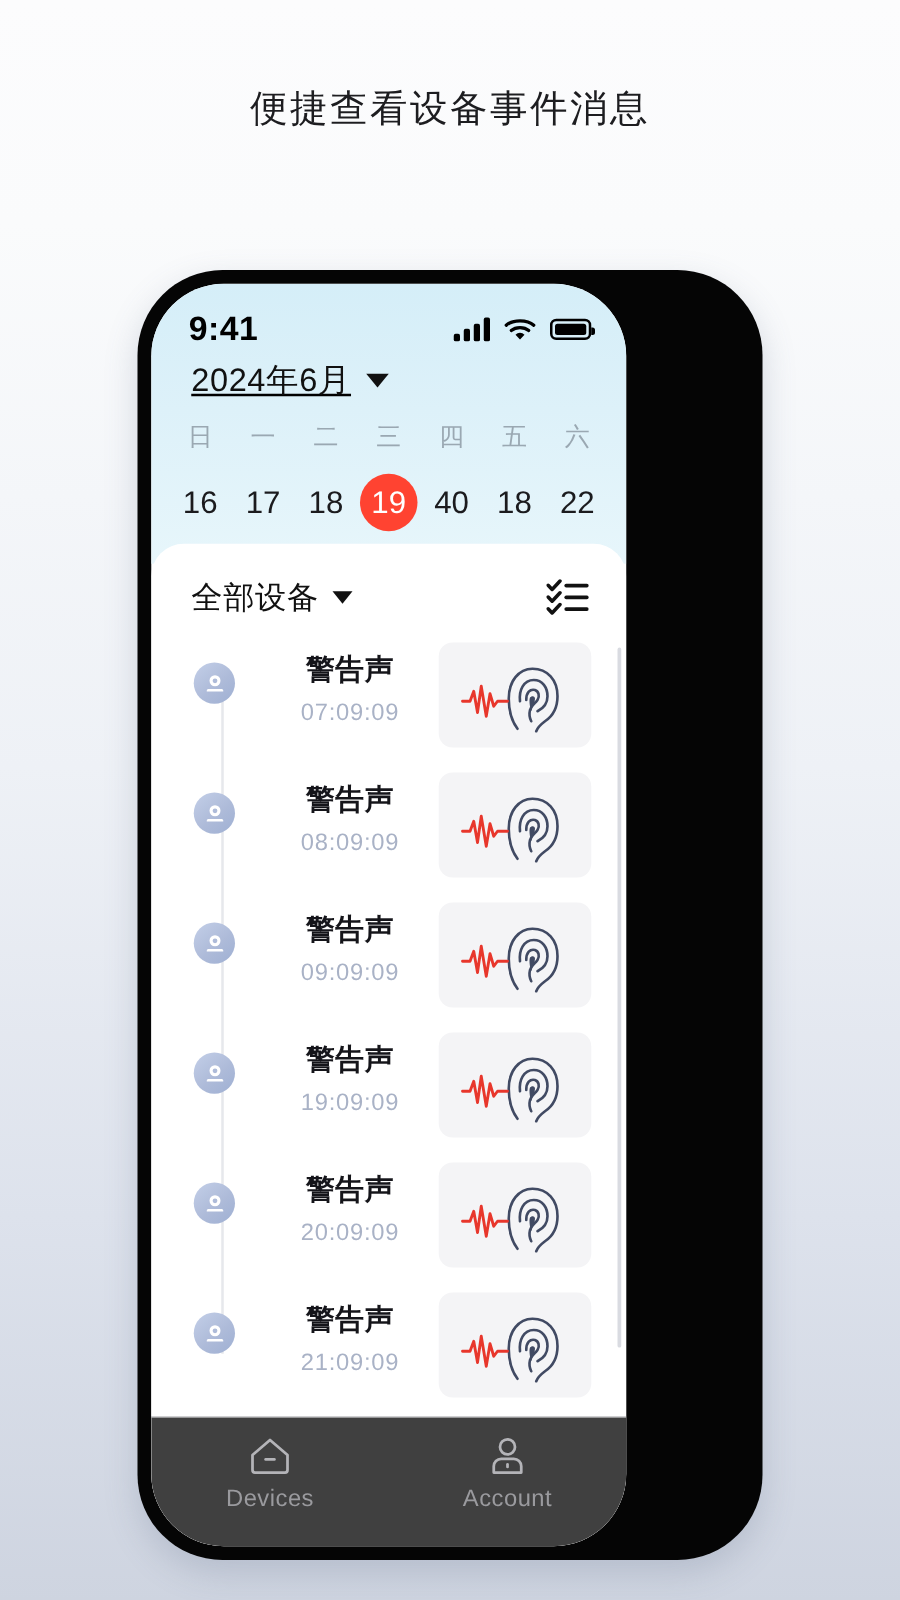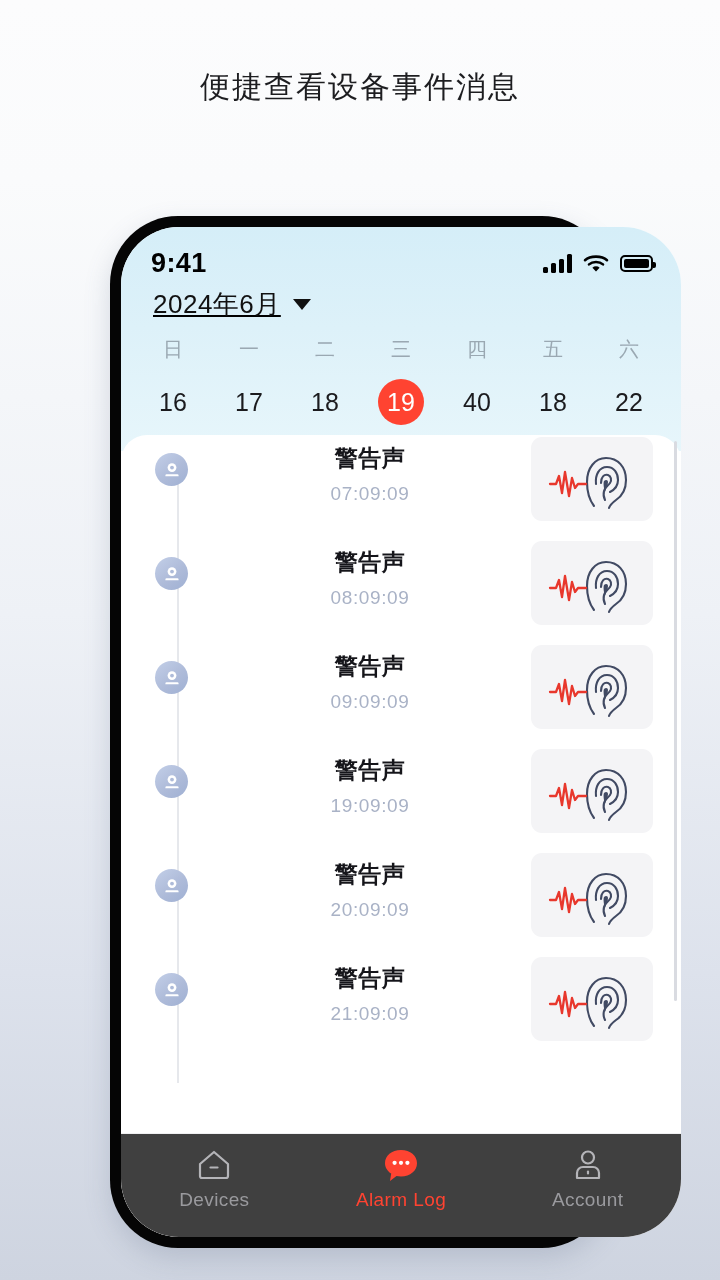--- a/index.html
+++ b/index.html
@@ -38,21 +38,21 @@
     position: absolute;
     left: 110px; top: 216px;
     width: 500px; height: 1032px;
     background: #050505;
     border-radius: 68px;
     box-shadow: 0 10px 26px rgba(90,103,130,0.22);
   }
   .screen {
     position: absolute;
     left: 11px; top: 11px;
-    width: 560px; height: 1010px;
+    width: 380px; height: 1010px;
     border-radius: 58px;
     overflow: hidden;
     background: #ffffff;
     display: flex;
     flex-direction: column;
   }
 
   
   .topblue {
     background: linear-gradient(180deg, #d5eef8 0%, #ddf1f9 45%, #e7f6fb 100%);
@@ -279,20 +279,34 @@
      <span class="daynum">22</span>
      <span class="daydot hidden"></span>
    </div>
           </div>
       </div>
       <div class="strip-pad"></div>
     </div>
 
     <div class="sheet">
 
+      <div class="filterbar">
+        <div class="filter-left">
+          <span class="filter-label">全部设备</span>
+          <span class="caret-down"></span>
+        </div>
+        <svg class="checklist" viewBox="0 0 34 30">
+          <path d="M1.5 5.2 l3.2 3.4 L11 1.8" stroke="#111" stroke-width="2.8" fill="none" stroke-linecap="round" stroke-linejoin="round"></path>
+          <path d="M1.5 14.6 l3.2 3.4 L11 11.2" stroke="#111" stroke-width="2.8" fill="none" stroke-linecap="round" stroke-linejoin="round"></path>
+          <path d="M1.5 24 l3.2 3.4 L11 20.6" stroke="#111" stroke-width="2.8" fill="none" stroke-linecap="round" stroke-linejoin="round"></path>
+          <path d="M16 5.4 H32.5" stroke="#111" stroke-width="3" stroke-linecap="round"></path>
+          <path d="M16 14.8 H32.5" stroke="#111" stroke-width="3" stroke-linecap="round"></path>
+          <path d="M16 24.2 H32.5" stroke="#111" stroke-width="3" stroke-linecap="round"></path>
+        </svg>
+      </div>
 
       <div class="list">
         <div class="timeline"></div>
         <div id="list-items">
             <div class="item">
      <div class="dev-icon">
                 <svg viewBox="0 0 20 20" width="20" height="20">
   <circle cx="10" cy="7.6" r="4.4" fill="#fff"></circle>
   <circle cx="10" cy="7.6" r="1.9" fill="#aebbd9"></circle>
   <path d="M4.6 14.2 h10.8 a1.2 1.2 0 0 1 1.2 1.2 v0.8 H3.4 v-0.8 a1.2 1.2 0 0 1 1.2 -1.2 z" fill="#fff"></path>
@@ -441,31 +455,20 @@
       <div class="tabbar" id="tabbar">
           <div class="tab">
      <div class="tab-ico">
               <svg viewBox="0 0 34 32" width="34" height="32">
       <path d="M3 15 L17 3 L31 15 V27 a2 2 0 0 1 -2 2 H5 a2 2 0 0 1 -2 -2 z" fill="none" stroke="#b4b4b8" stroke-width="2.2" stroke-linejoin="round"></path>
       <path d="M13.5 18.5 H20.5" stroke="#b4b4b8" stroke-width="2.2" stroke-linecap="round"></path>
     </svg>
             </div>
      <div class="tab-label">Devices</div>
    </div>
-          <div class="tab active">
-     <div class="tab-ico">
-              <svg viewBox="0 0 36 34" width="36" height="34">
-      <path d="M18 2 C27.4 2 34 7.8 34 15.2 C34 22.6 27.4 28.4 18 28.4 C16.4 28.4 14.9 28.2 13.5 27.9 L7 33 L8.2 25.6 C4.4 23.1 2 19.4 2 15.2 C2 7.8 8.6 2 18 2 z" fill="#ff4331"></path>
-      <circle cx="11.6" cy="14.8" r="2.1" fill="#fff"></circle>
-      <circle cx="18" cy="14.8" r="2.1" fill="#fff"></circle>
-      <circle cx="24.4" cy="14.8" r="2.1" fill="#fff"></circle>
-    </svg>
-            </div>
-     <div class="tab-label">Alarm Log</div>
-   </div>
           <div class="tab">
      <div class="tab-ico">
               <svg viewBox="0 0 32 32" width="32" height="32">
       <circle cx="16" cy="8.5" r="6" fill="none" stroke="#b4b4b8" stroke-width="2.2"></circle>
       <path d="M5 29 V24 a6 6 0 0 1 6 -6 h10 a6 6 0 0 1 6 6 v5 z" fill="none" stroke="#b4b4b8" stroke-width="2.2" stroke-linejoin="round"></path>
       <path d="M16 22.5 V24.5" stroke="#b4b4b8" stroke-width="2.2" stroke-linecap="round"></path>
     </svg>
             </div>
      <div class="tab-label">Account</div>
    </div>

